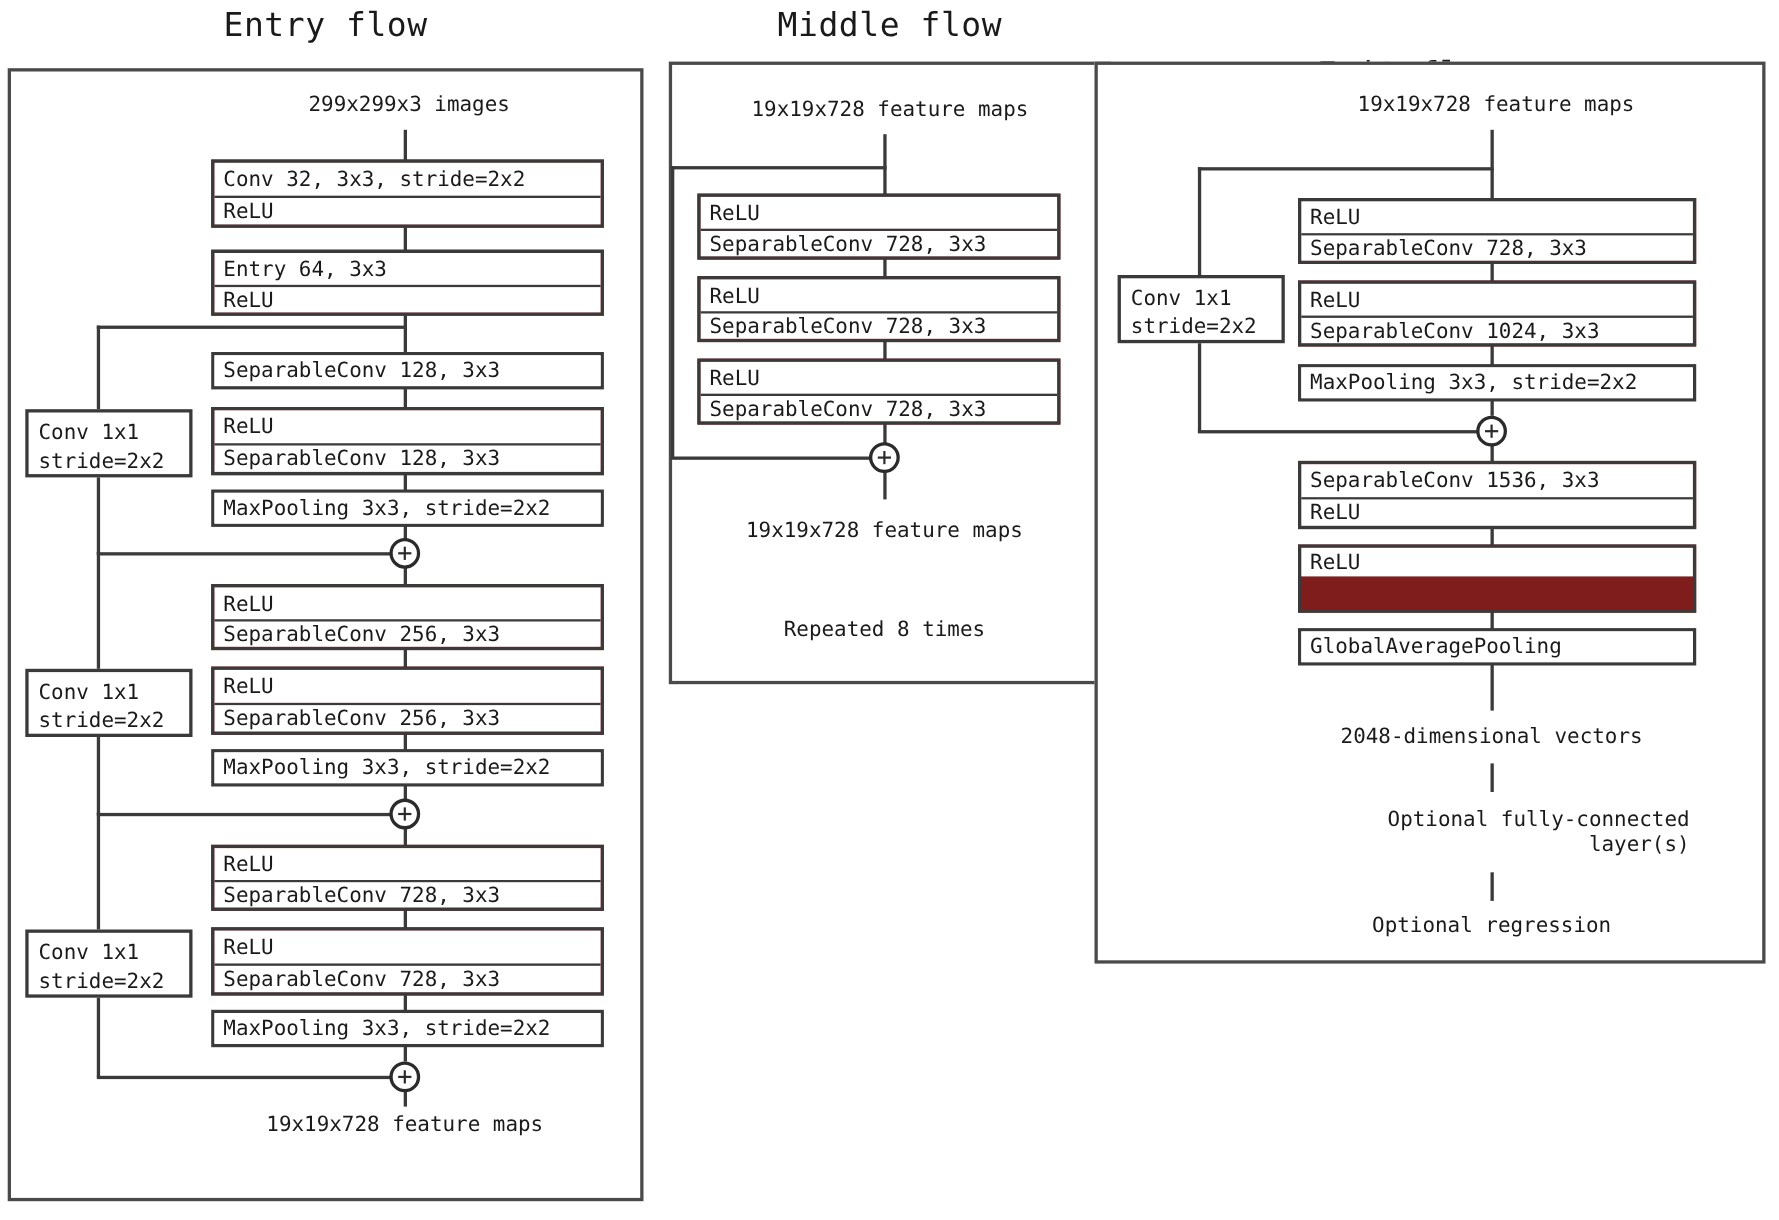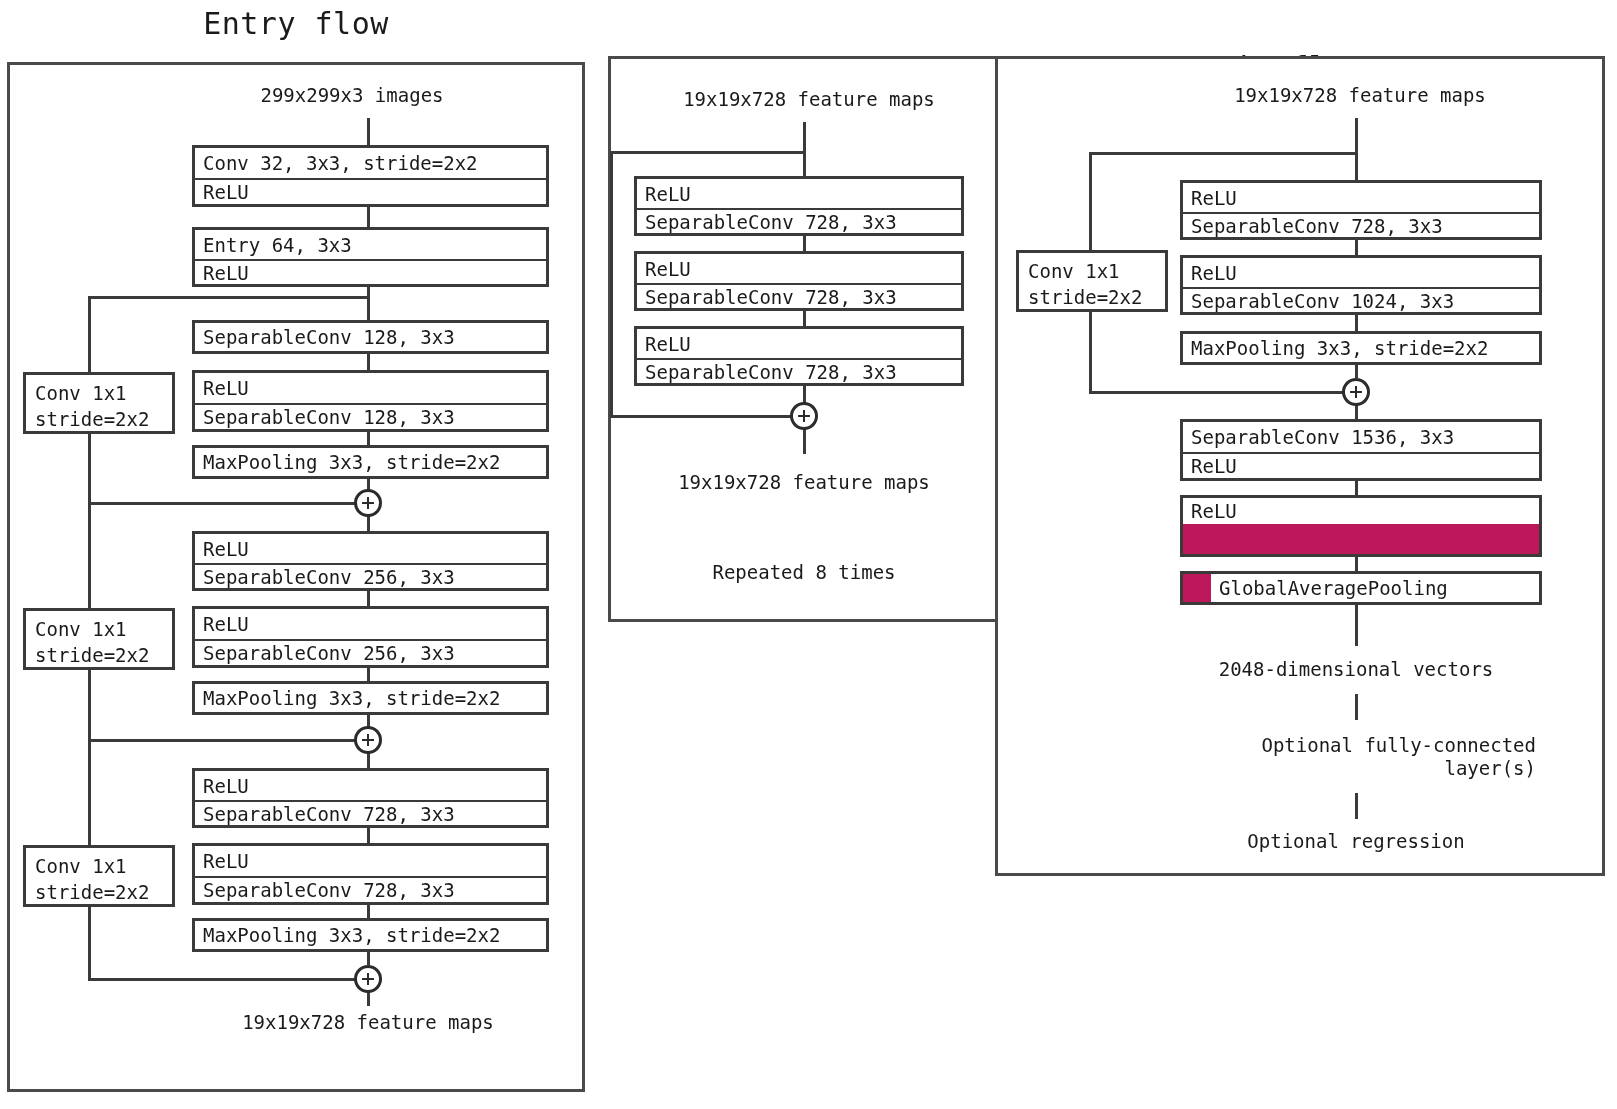--- a/index.html
+++ b/index.html
@@ -30,21 +30,21 @@
     color:#1a1a1a;
     text-align:center;
     white-space:nowrap;
     letter-spacing:0px;
   }
   .note.wrap{white-space:normal;line-height:1.22;text-align:right;}
   
   .group{
     position:absolute;
     border:3px solid #3a3a3a;
-    background:#be185d;
+    background:#7f1d1d;
     box-sizing:border-box;
   }
   .row{
     box-sizing:border-box;
     display:flex;
     align-items:center;
     padding-left:8px;
     font-size:19px;
     color:#1a1a1a;
     letter-spacing:0px;
@@ -84,21 +84,21 @@
   .plus::after{top:5px;left:10px;width:2px;height:12px;}
 </style>
 </head>
 <body>
 
 <div id="canvas">
 
   <div class="flow-title" style="left:7px;top:6px;width:578px;">Entry flow</div>
   <div class="container" style="left:7px;top:62px;width:578px;height:1030px;"></div>
 
-  <div class="note" style="left:172px;top:84px;width:360px;">299x299x3 images</div>
+  <div class="note" style="left:192px;top:84px;width:360px;">299x299x3 images</div>
 
   <div class="vline" style="left:367px;top:118px;height:28px;"></div>
 
   <div class="group" style="left:192px;top:145px;width:357px;height:62px;">
     <div class="row" style="height:30px;">Conv 32, 3x3, stride=2x2</div>
     <div class="row" style="height:26px;">ReLU</div>
   </div>
   <div class="vline" style="left:367px;top:206px;height:22px;"></div>
 
   <div class="group" style="left:192px;top:227px;width:357px;height:60px;">
@@ -184,20 +184,21 @@
     <div class="row" style="height:28px;">MaxPooling 3x3, stride=2x2</div>
   </div>
   <div class="vline" style="left:367px;top:951px;height:14px;"></div>
 
   <div class="hline" style="left:88px;top:978px;width:283px;"></div>
   <div class="plus" style="left:354px;top:965px;"></div>
   <div class="vline" style="left:367px;top:992px;height:14px;"></div>
 
   <div class="note" style="left:188px;top:1011px;width:360px;">19x19x728 feature maps</div>
 
+  <div class="flow-title" style="left:608px;top:6px;width:402px;">Middle flow</div>
   <div class="container" style="left:608px;top:56px;width:402px;height:566px;"></div>
 
   <div class="note" style="left:629px;top:88px;width:360px;">19x19x728 feature maps</div>
 
   <div class="vline" style="left:803px;top:122px;height:55px;"></div>
 
   <div class="hline" style="left:610px;top:151px;width:196px;"></div>
   <div class="vline" style="left:610px;top:151px;height:266px;"></div>
 
   <div class="group" style="left:634px;top:176px;width:330px;height:60px;">
@@ -266,21 +267,21 @@
     <div class="row" style="height:26px;">ReLU</div>
   </div>
   <div class="vline" style="left:1355px;top:480px;height:16px;"></div>
 
   <div class="group" style="left:1180px;top:495px;width:362px;height:62px;">
     <div class="row" style="height:26px;">ReLU</div>
   </div>
   <div class="vline" style="left:1355px;top:556px;height:16px;"></div>
 
   <div class="group" style="left:1180px;top:571px;width:362px;height:34px;">
-    <div class="row" style="height:28px;margin-left:28px;">GlobalAveragePooling</div>
+    <div class="row" style="height:28px;">GlobalAveragePooling</div>
   </div>
   <div class="vline" style="left:1355px;top:604px;height:42px;"></div>
 
   <div class="note" style="left:1176px;top:658px;width:360px;">2048-dimensional vectors</div>
   <div class="vline" style="left:1355px;top:694px;height:26px;"></div>
 
   <div class="note wrap" style="left:1176px;top:734px;width:360px;">Optional fully-connected layer(s)</div>
   <div class="vline" style="left:1355px;top:793px;height:26px;"></div>
 
   <div class="note" style="left:1176px;top:830px;width:360px;">Optional regression</div>

